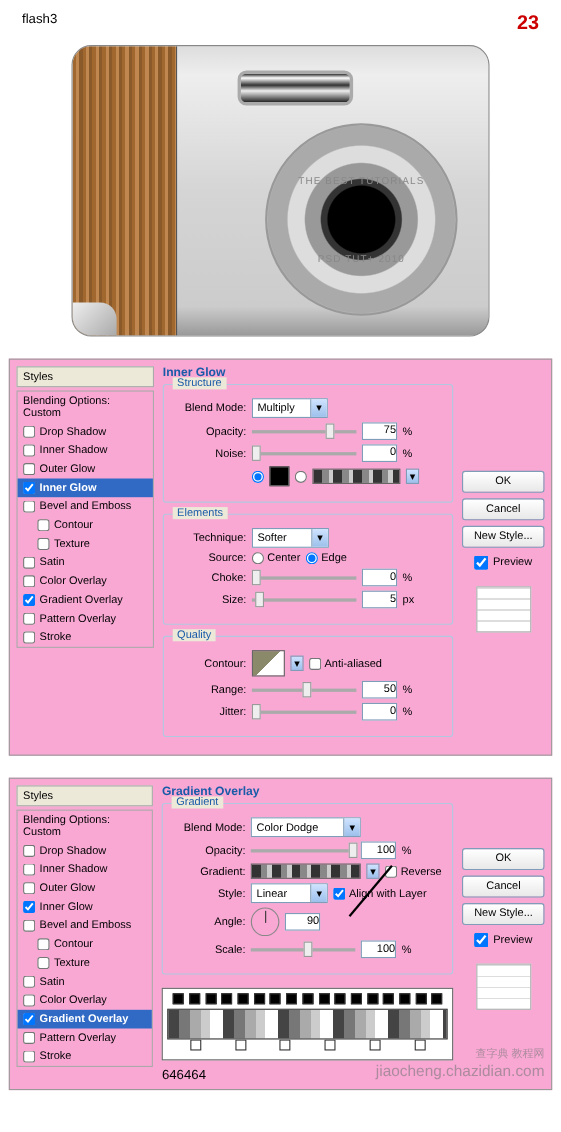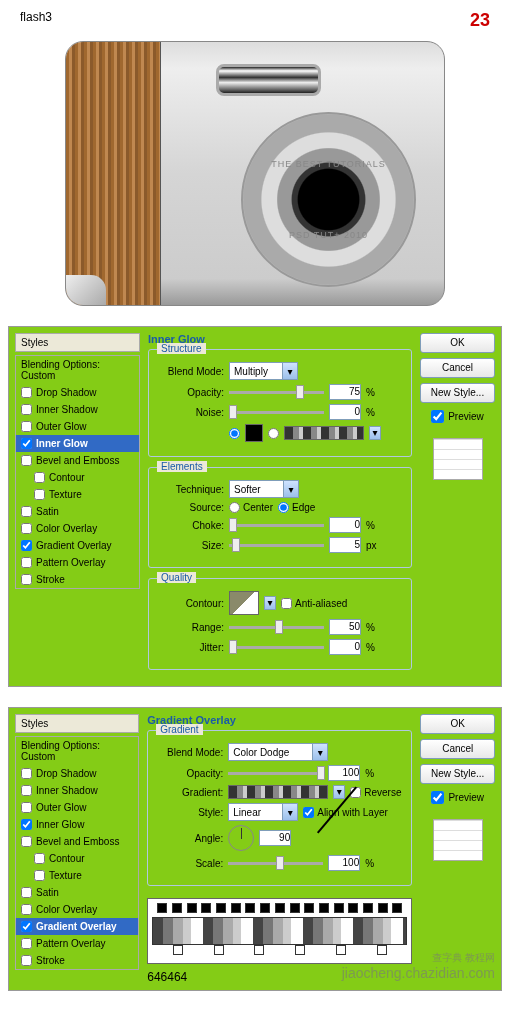--- a/index.html
+++ b/index.html
@@ -9,21 +9,21 @@
 .header .num { color: #c00; font-size: 18px; font-weight: bold; text-align: right; }
 .camera-area { display: flex; justify-content: center; padding: 0 20px 20px; }
 .camera { width: 380px; height: 265px; border-radius: 18px; background: linear-gradient(to bottom, #ddd 0%, #eee 10%, #d5d5d5 50%, #ccc 90%, #999 100%); border: 1px solid #888; position: relative; overflow: hidden; }
 .wood { position: absolute; left: 0; top: 0; bottom: 0; width: 95px; background: repeating-linear-gradient(90deg, #a0682f 0 3px, #c08850 3px 6px, #8b5a2b 6px 9px); border-right: 1px solid #555; }
 .flash { position: absolute; top: 22px; left: 150px; width: 105px; height: 32px; border-radius: 8px; background: linear-gradient(to bottom, #222 0%, #fff 15%, #333 40%, #eee 60%, #222 100%); border: 3px solid #aaa; }
 .lens { position: absolute; top: 70px; left: 175px; width: 175px; height: 175px; border-radius: 50%; background: radial-gradient(circle, #000 0 25%, #333 26% 30%, #999 31% 42%, #ddd 43% 55%, #aaa 56% 70%, #bbb 71% 100%); border: 2px solid #999; display: flex; align-items: center; justify-content: center; }
 .lens-text { position: absolute; width: 100%; text-align: center; color: #888; font-size: 9px; top: 45px; letter-spacing: 1px; }
 .lens-text2 { position: absolute; width: 100%; text-align: center; color: #888; font-size: 9px; bottom: 45px; letter-spacing: 1px; }
 .clip { position: absolute; left: 0; bottom: 0; width: 40px; height: 30px; background: linear-gradient(135deg, #eee, #aaa); border-top-right-radius: 15px; }
 
-.panel { background: #84cc16; border: 1px solid #999; margin: 0 8px 20px; font-size: 10px; display: flex; padding: 6px; }
+.panel { background: #f9a8d4; border: 1px solid #999; margin: 0 8px 20px; font-size: 10px; display: flex; padding: 6px; }
 .styles-col { width: 125px; }
 .styles-col .styles-hdr { border: 1px solid #aaa; padding: 3px 5px; background: #ece9d8; margin-bottom: 3px; }
 .styles-list { border: 1px solid #aaa; }
 .style-row { padding: 3px 5px; display: flex; align-items: center; gap: 4px; }
 .style-row.sel { background: #316ac5; color: #fff; }
 .style-row.bold { font-weight: bold; }
 .style-row input[type=checkbox] { width: 11px; height: 11px; }
 .style-row.indent { padding-left: 18px; align-items: flex-end; }
 
 .middle-col { flex: 1; padding: 0 8px; }
@@ -35,21 +35,21 @@
 .select { border: 1px solid #7f9db9; background: #fff; height: 18px; display: flex; align-items: center; padding: 0 4px; flex: 0 0 auto; position: relative; }
 .select .arrow { position: absolute; right: 0; top: 0; bottom: 0; width: 15px; background: linear-gradient(#cfe3ff, #9cc0eb); border-left: 1px solid #7f9db9; display: flex; align-items: center; justify-content: center; }
 .slider { flex: 1; height: 3px; background: #aaa; position: relative; max-width: 95px; }
 .slider .thumb { position: absolute; width: 8px; height: 14px; background: #eee; border: 1px solid #999; top: -6px; }
 .numbox { width: 32px; height: 16px; border: 1px solid #7f9db9; background: #fff; text-align: right; line-height: 14px; }
 .unit { width: 16px; }
 .swatch { width: 18px; height: 18px; border: 1px solid #666; }
 .radio { display: inline-flex; align-items: center; gap: 3px; }
 .radio input { width: 11px; height: 11px; }
 
-.right-col { width: 75px; display: flex; flex-direction: column; gap: 5px; }
+.right-col { width: 75px; display: flex; flex-direction: column; gap: 5px; justify-content: center; }
 .btn { border: 1px solid #7f9db9; background: linear-gradient(#fff, #e8e8e8); height: 20px; border-radius: 3px; text-align: center; line-height: 18px; cursor: pointer; }
 .preview-ck { display: flex; align-items: center; gap: 4px; margin-top: 2px; justify-content: center; }
 .preview-sw { width: 50px; height: 42px; background: #fff; border: 1px solid #aaa; margin: 10px auto; background-image: repeating-linear-gradient(to bottom, #ddd 0 1px, #fff 1px 10px); }
 
 .grad-editor { border: 1px solid #666; margin-top: 12px; padding: 4px; background: #fff; }
 .grad-stops-top { height: 14px; display: flex; justify-content: space-between; padding: 0 5px; }
 .grad-bar { height: 28px; background: repeating-linear-gradient(90deg, #444 0 10px, #777 10px 20px, #aaa 20px 30px, #ccc 30px 38px, transparent 38px 50px); border: 1px solid #333; }
 .grad-stops-bot { height: 14px; display: flex; justify-content: space-around; padding: 0 5px; }
 .stop { width: 10px; height: 10px; background: #fff; border: 1px solid #333; }
 .stop.top { background: #000; }

